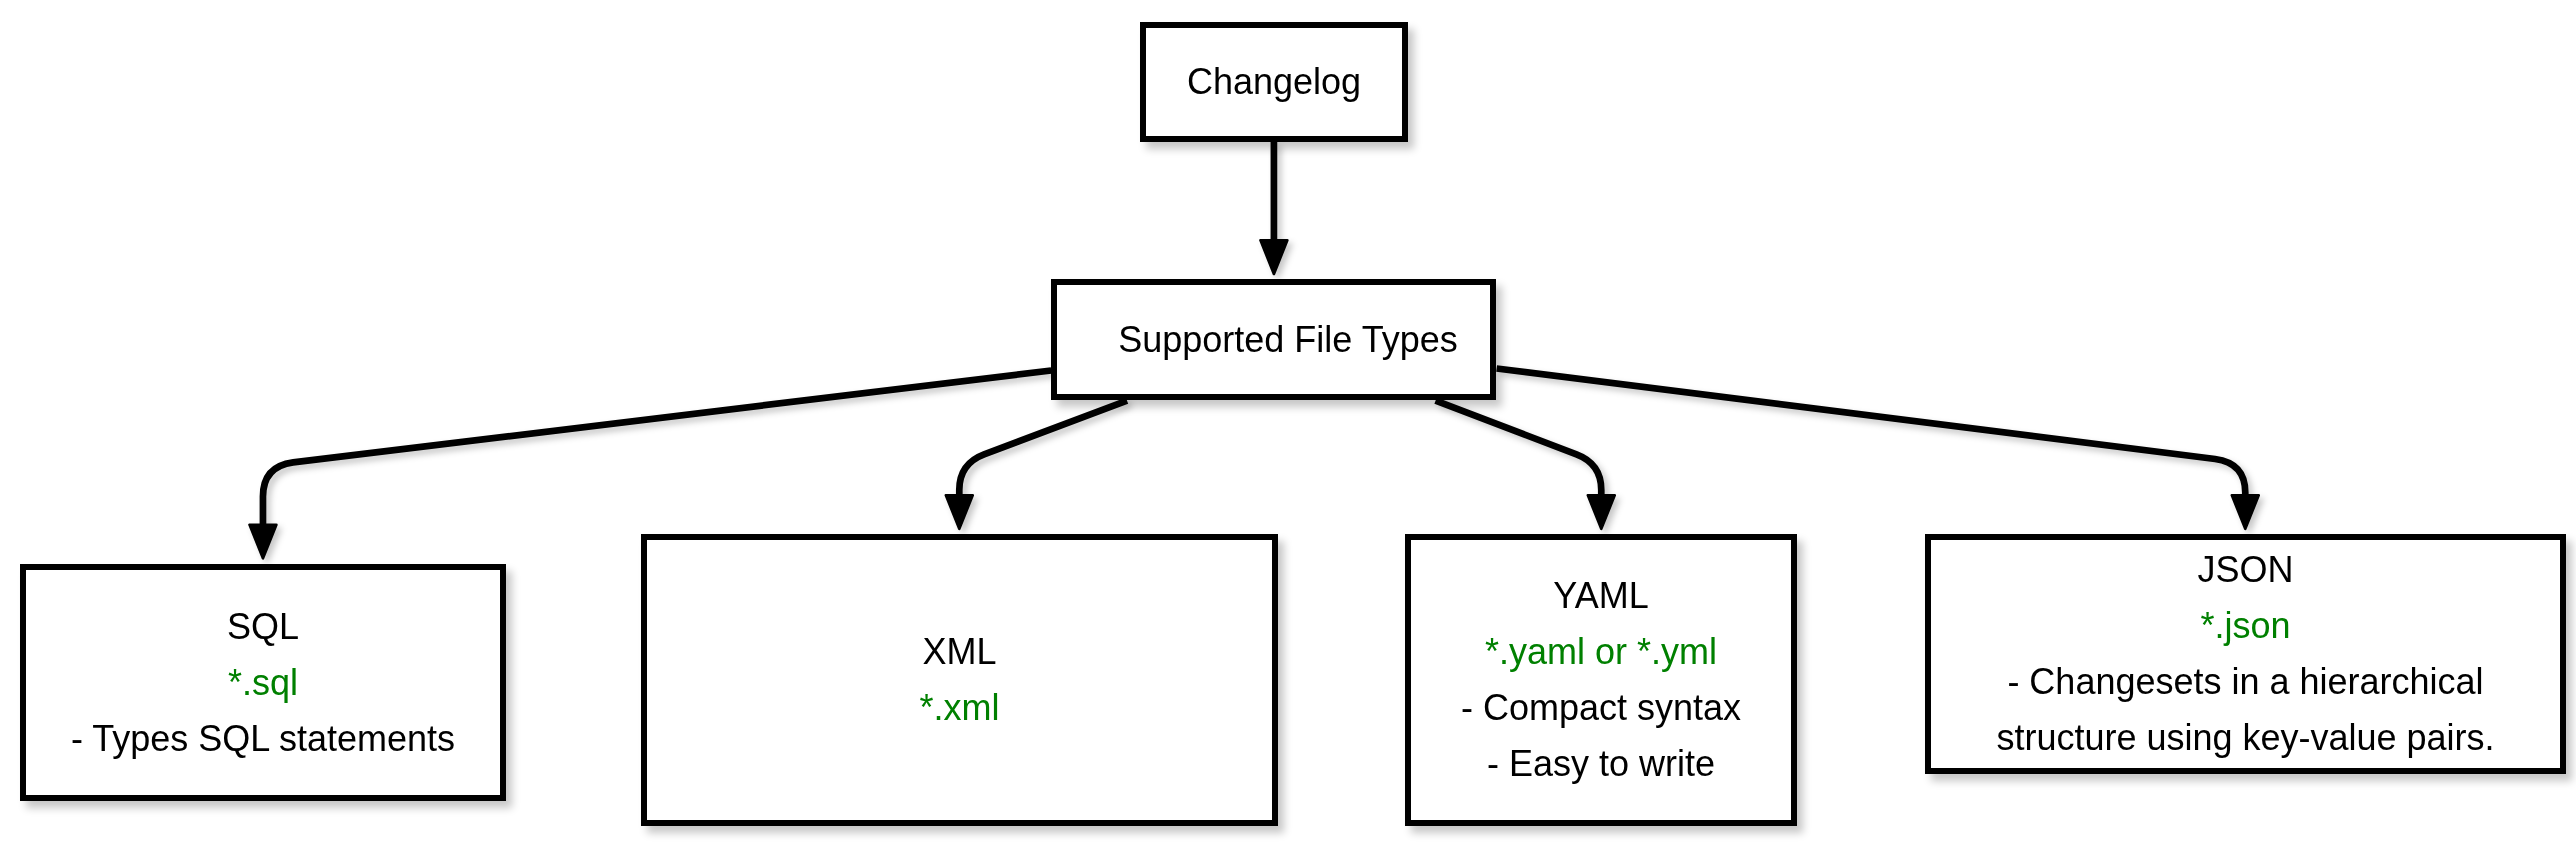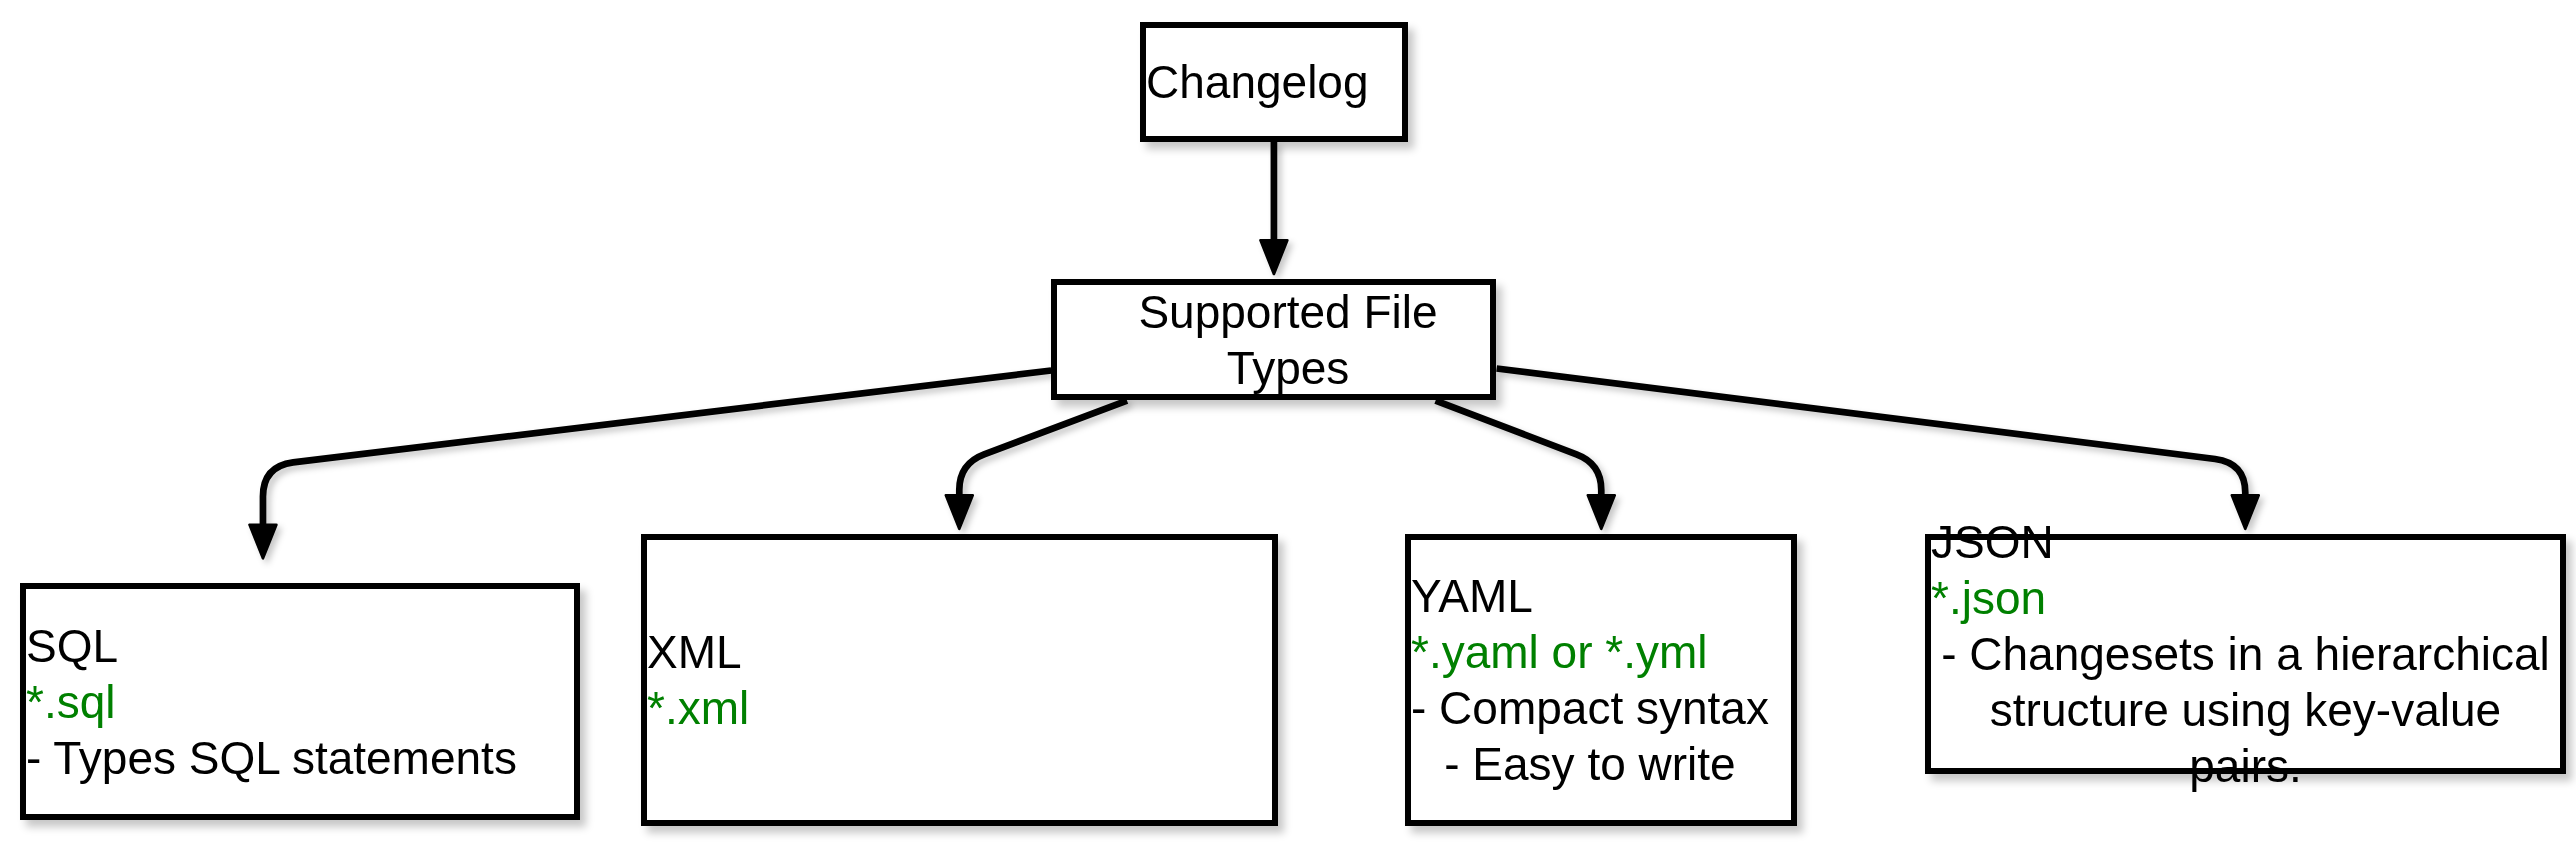--- a/index.html
+++ b/index.html
@@ -37,30 +37,30 @@
     stroke-linejoin: round;
   }
   .node {
     position: absolute;
     box-sizing: border-box;
     background: #ffffff;
     border: 6.7px solid #000000;
     box-shadow: 6px 6.7px 8px rgba(0,0,0,0.22);
     display: flex;
     flex-direction: column;
-    align-items: flex-start;
+    align-items: center;
     justify-content: center;
     text-align: center;
     color: #000000;
-    font-size: 46px;
+    font-size: 36px;
     line-height: 56px;
   }
   .node-changelog  { left: 1140px; top: 21.5px;  width: 268px; height: 120px; }
   .node-supported  { left: 1051px; top: 279px; width: 445px; height: 121px; padding-left: 29px; }
-  .node-sql        { left: 20px;   top: 583px; width: 560px; height: 237px; }
+  .node-sql        { left: 20px;   top: 564px; width: 486px; height: 237px; }
   .node-xml        { left: 641px;  top: 534px; width: 637px; height: 292px; }
   .node-yaml       { left: 1405px; top: 534px; width: 392px; height: 292px; }
   .node-json       { left: 1925px; top: 534px; width: 641px; height: 240px; }
   .node .title       { color: #000000; }
   .node .extension   { color: #008000; }
   .node .description { color: #000000; white-space: pre-line; }
 </style>
 </head>
 <body>
 

